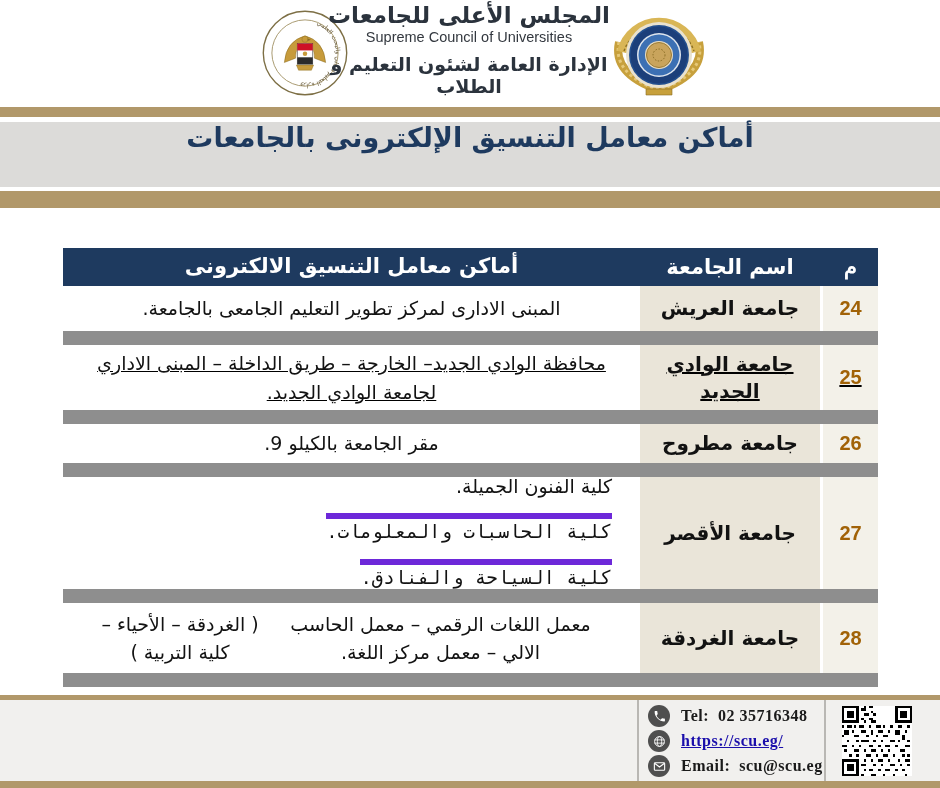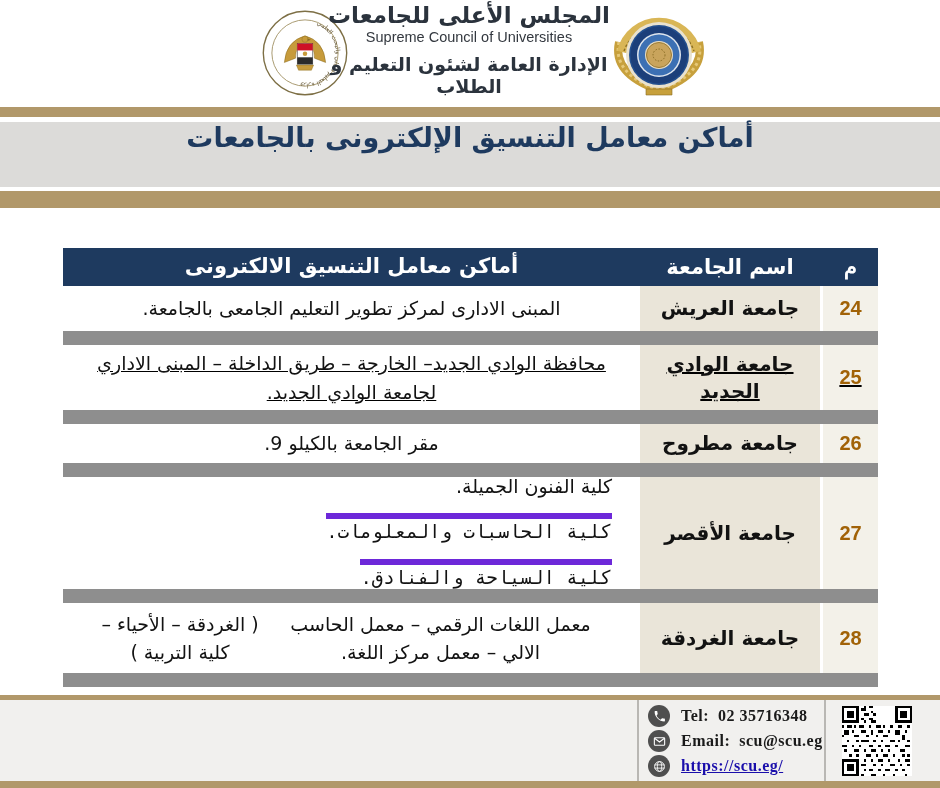--- a/index.html
+++ b/index.html
@@ -185,36 +185,36 @@
           <svg width="13" height="13" viewBox="0 0 24 24">
               <path fill="#fff" d="M6.6 10.8c1.6 3.1 4.1 5.6 7.2 7.2l2.4-2.4c.3-.3.7-.4 1.1-.3 1.2.4 2.4.6 3.7.6.6 0 1 .4 1 1V20c0 .6-.4 1-1 1C11.6 21 3 12.4 3 3c0-.6.4-1 1-1h3.1c.6 0 1 .4 1 1 0 1.3.2 2.5.6 3.7.1.4 0 .8-.3 1.1L6.6 10.8z"></path>
             </svg>
         </span>
         <span class="c-text c-label">Tel:</span>
         <span class="c-text">02 35716348</span>
       </div>
       <div class="c-row">
         <span class="c-icon">
           <svg width="13" height="13" viewBox="0 0 24 24">
+              <circle cx="12" cy="12" r="9" fill="none" stroke="#fff" stroke-width="1.8"></circle>
+              <ellipse cx="12" cy="12" rx="4" ry="9" fill="none" stroke="#fff" stroke-width="1.6"></ellipse>
+              <path d="M3 9h18M3 15h18" stroke="#fff" stroke-width="1.6"></path>
+            </svg>
+        </span>
+        <a class="website" href="#">https://scu.eg/</a>
+      </div>
+      <div class="c-row">
+        <span class="c-icon">
+          <svg width="13" height="13" viewBox="0 0 24 24">
               <rect x="2.5" y="5" width="19" height="14" rx="1.5" fill="none" stroke="#fff" stroke-width="2"></rect>
               <path d="M3.5 6.5 12 13l8.5-6.5" fill="none" stroke="#fff" stroke-width="2"></path>
             </svg>
         </span>
         <span class="c-text c-label">Email:</span>
         <span class="c-text">scu@scu.eg</span>
-      </div>
-      <div class="c-row">
-        <span class="c-icon">
-          <svg width="13" height="13" viewBox="0 0 24 24">
-              <circle cx="12" cy="12" r="9" fill="none" stroke="#fff" stroke-width="1.8"></circle>
-              <ellipse cx="12" cy="12" rx="4" ry="9" fill="none" stroke="#fff" stroke-width="1.6"></ellipse>
-              <path d="M3 9h18M3 15h18" stroke="#fff" stroke-width="1.6"></path>
-            </svg>
-        </span>
-        <a class="website" href="#">https://scu.eg/</a>
       </div>
     </div>
 
     <svg class="qr" viewBox="0 0 29 29" shape-rendering="crispEdges">
       <rect width="29" height="29" fill="#fff"></rect>
       <path fill="#000" fill-rule="evenodd" d="M0 0h7v7H0zM1 1h5v5H1z"></path>
         <rect x="2" y="2" width="3" height="3" fill="#000"></rect>
       <path fill="#000" fill-rule="evenodd" d="M22 0h7v7h-7zM23 1h5v5h-5z"></path>
         <rect x="24" y="2" width="3" height="3" fill="#000"></rect>
       <path fill="#000" fill-rule="evenodd" d="M0 22h7v7H0zM1 23h5v5H1z"></path>

